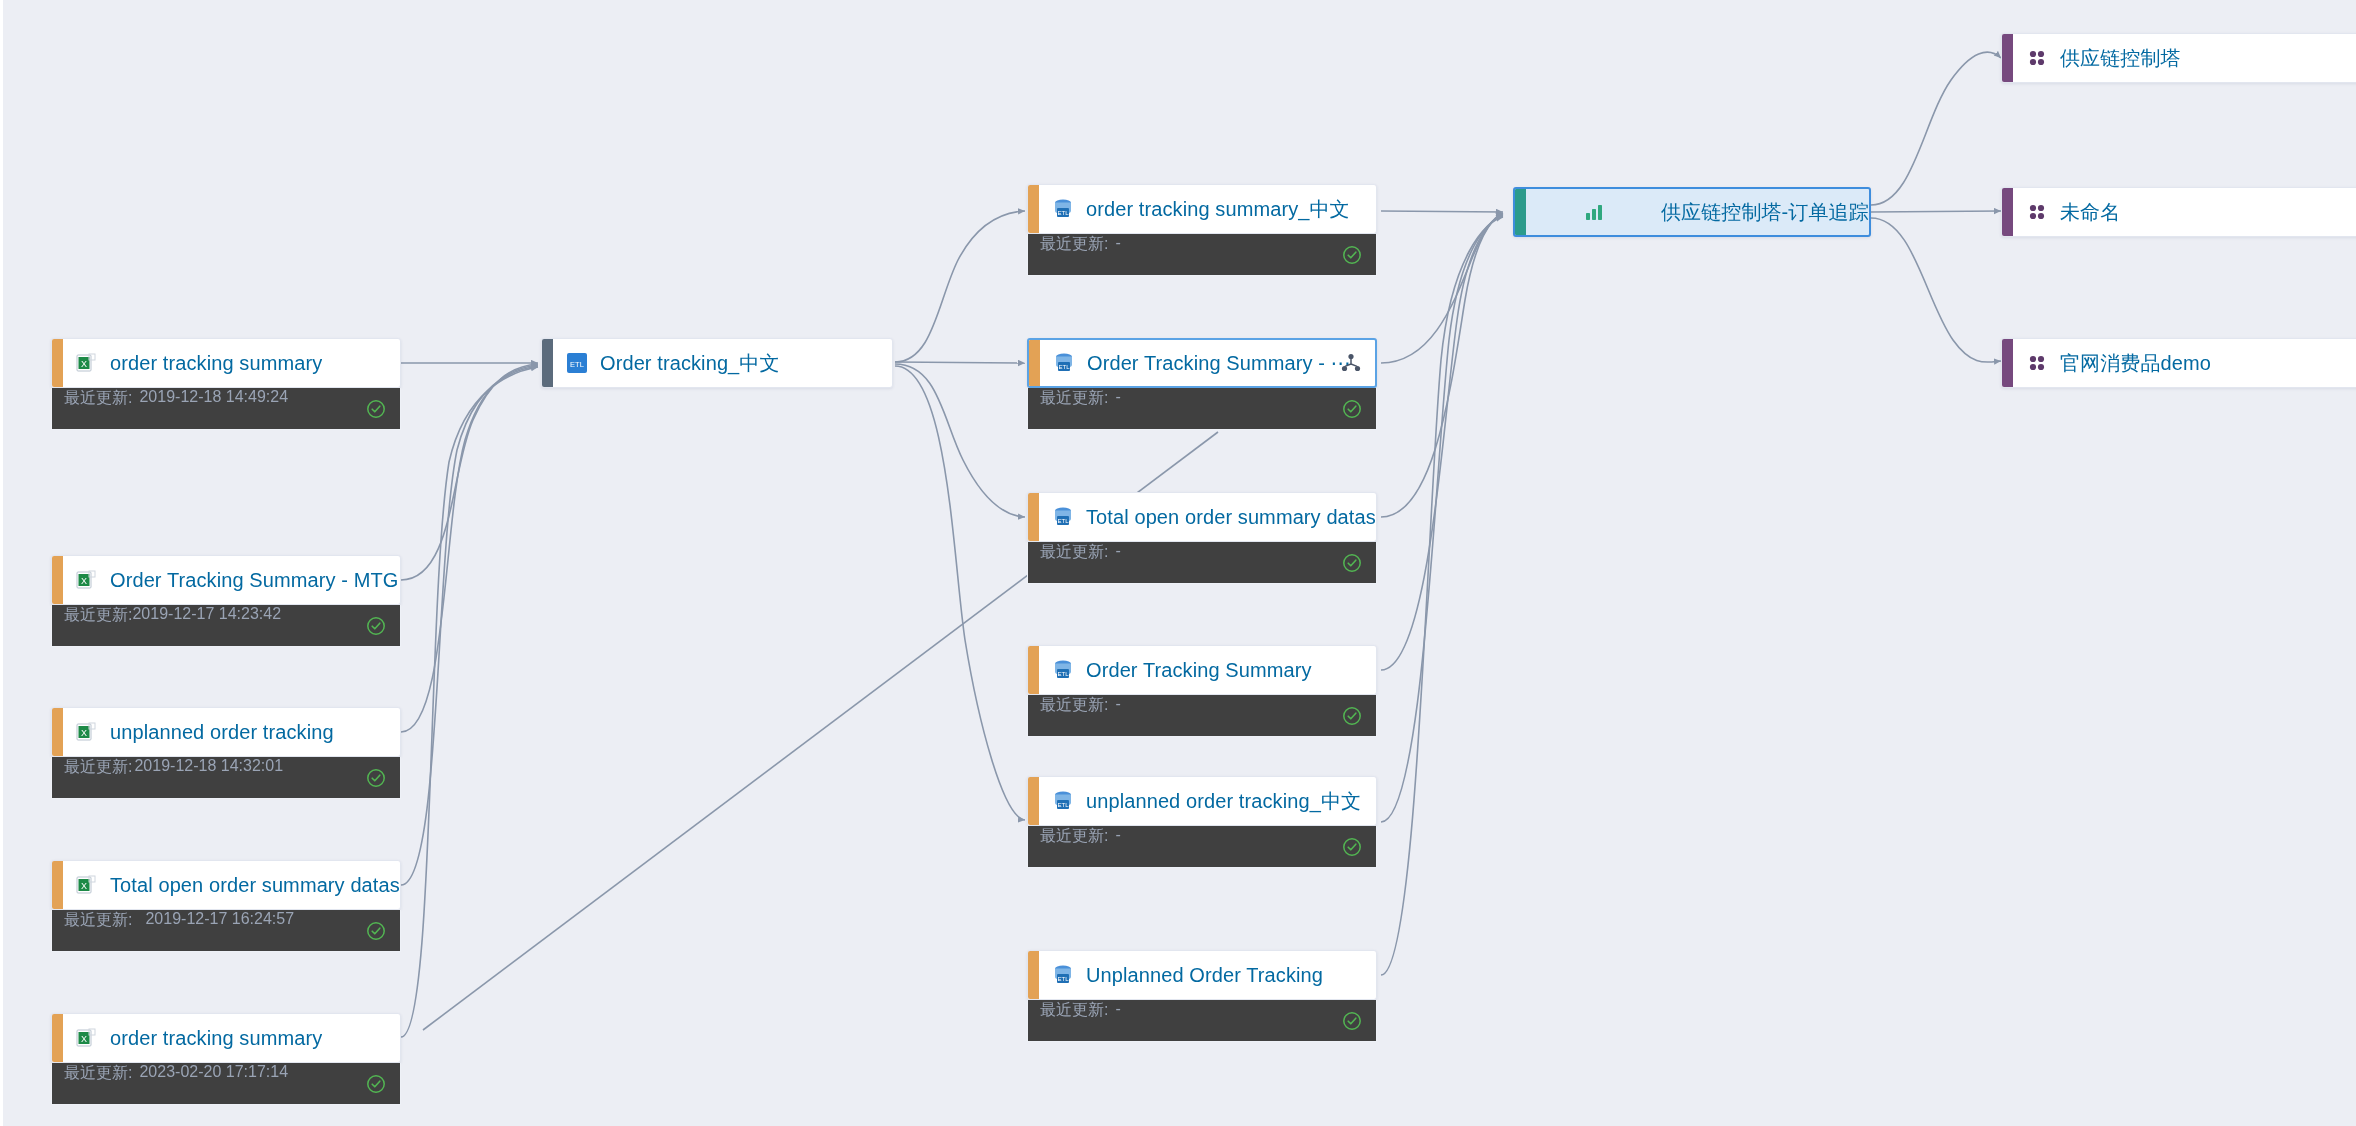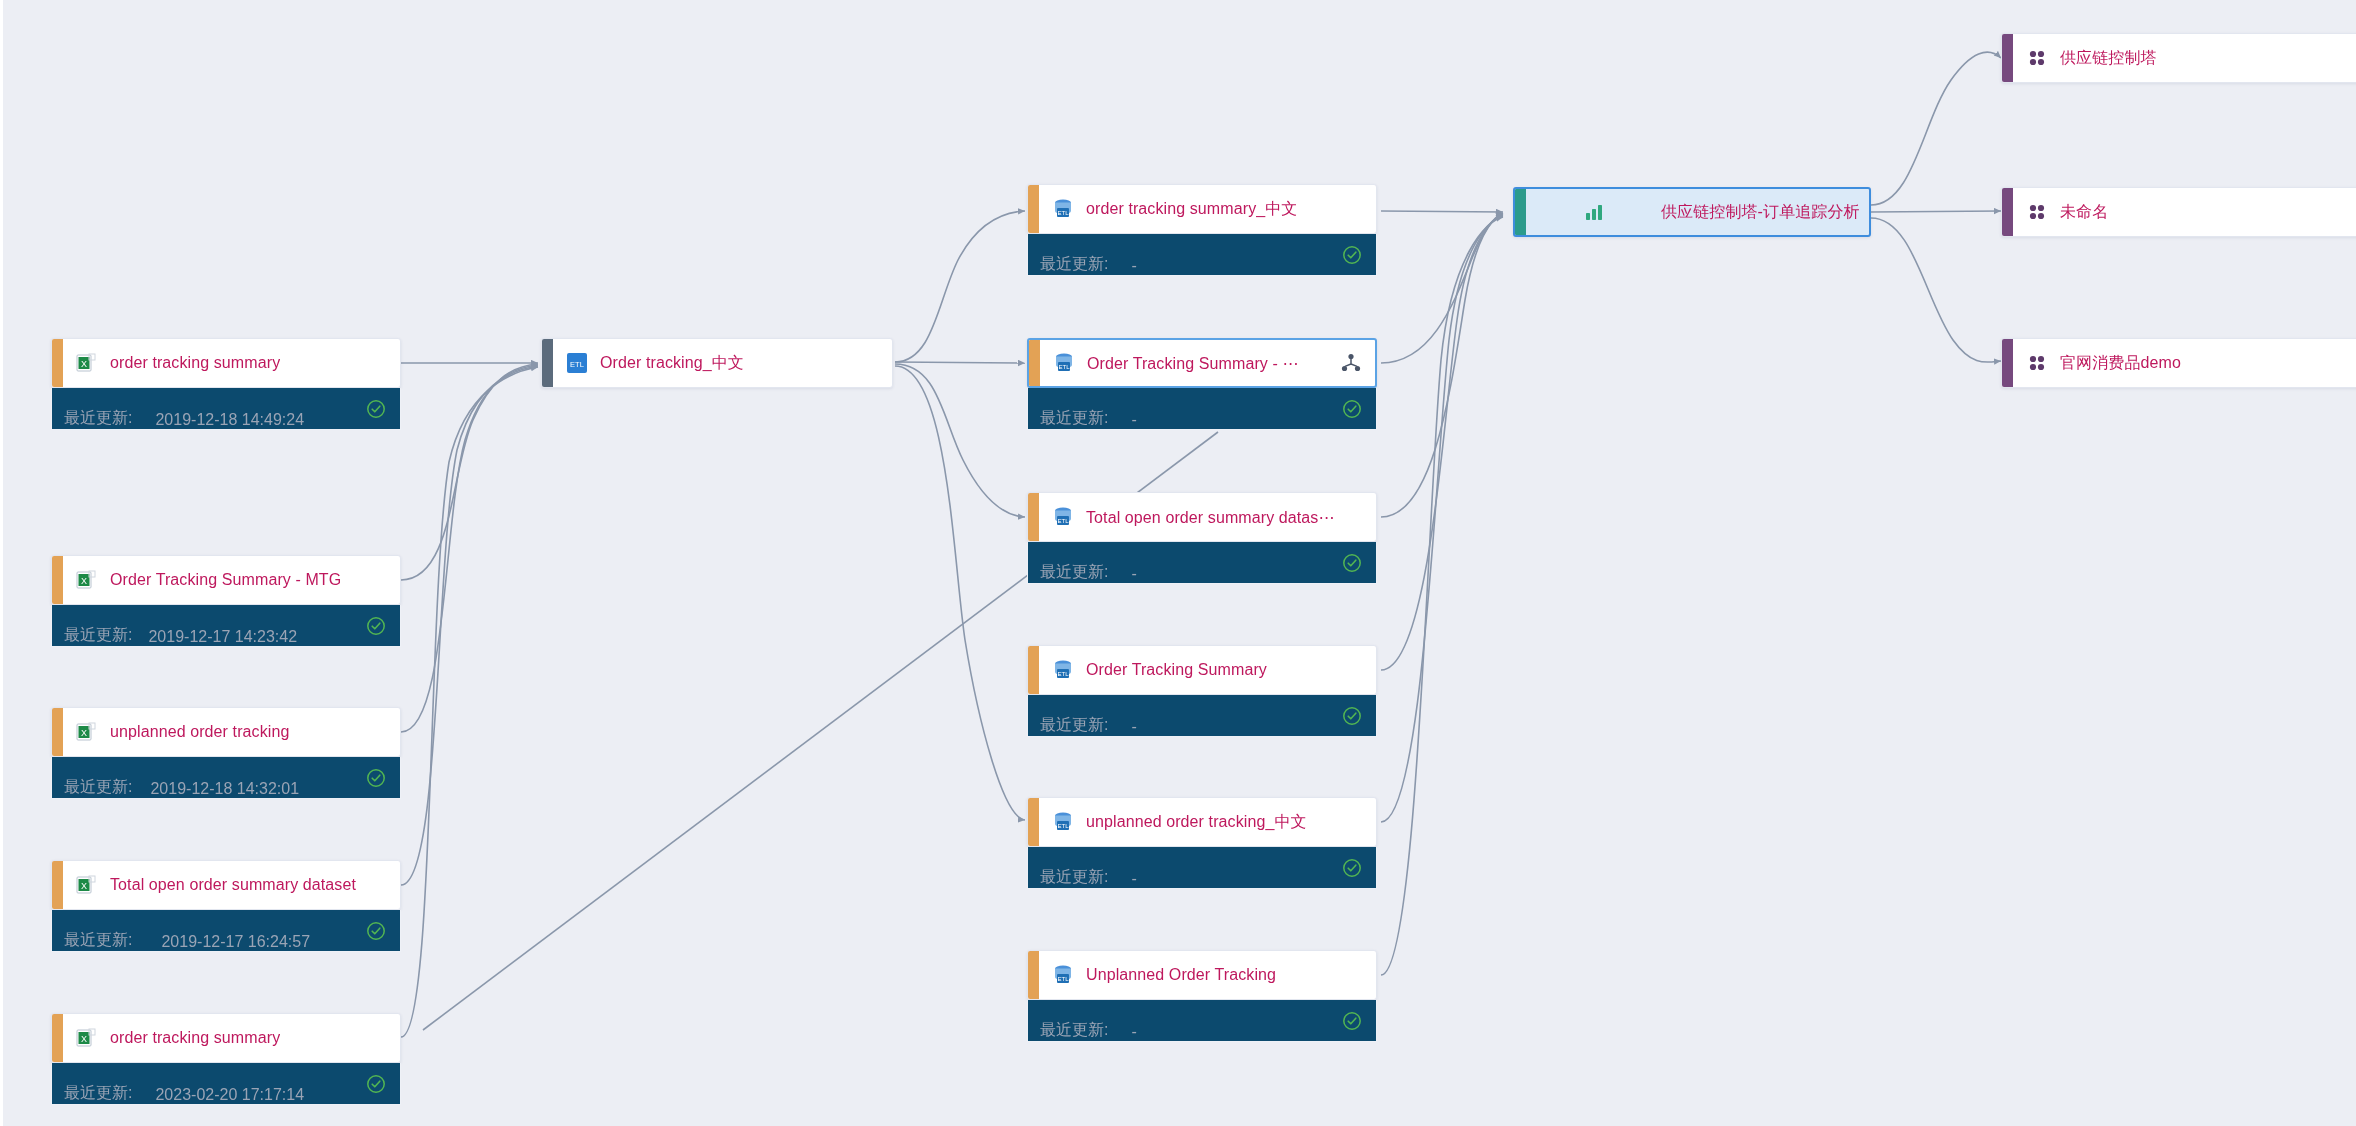--- a/index.html
+++ b/index.html
@@ -47,38 +47,37 @@
     flex: 0 0 11px;
   }
   .node-icon {
     width: 24px; height: 24px;
     margin-left: 12px;
     flex: 0 0 24px;
     display: flex; align-items: center; justify-content: center;
   }
   .node-title {
     margin-left: 11px;
-    font-size: 16px;
-    color: #be185d;
+    font-size: 20px;
+    color: #0369a1;
     white-space: nowrap;
     overflow: hidden;
     letter-spacing: 0.1px;
   }
   .node-meta {
     display: flex;
-    align-items: flex-end;
+    align-items: flex-start;
     box-sizing: border-box;
     height: 42px;
     padding-left: 12px;
     padding-right: 13px;
-    background: #0c4a6e;
+    background: #404040;
     border: 1px solid #eef1f7;
     border-top: none;
     position: relative;
-    gap: 16px;
   }
   .meta-text {
     font-size: 16px;
     color: #9aa4b5;
     white-space: nowrap;
   }
   .meta-status {
     position: absolute;
     right: 14px; top: 50%;
     transform: translateY(-50%);
@@ -364,21 +363,21 @@
     <div class="node-meta">
       <span class="meta-text">最近更新:</span>
       <span class="meta-text" style="margin-left:7px">-</span>
       <svg class="meta-status" viewBox="0 0 20 20">
         <circle cx="10" cy="10" r="8.2" fill="none" stroke="#52b552" stroke-width="1.5"></circle>
         <path d="M6.2,10.2 L8.8,12.8 L13.8,7.2" fill="none" stroke="#52b552" stroke-width="1.6" stroke-linecap="round" stroke-linejoin="round"></path>
       </svg>
     </div>
   </div>
 
-  <div class="node" style="left:1024px; top:797px; width:350px;">
+  <div class="node" style="left:1024px; top:776px; width:350px;">
     <div class="node-head">
       <div class="accent accent-orange"></div>
       <div class="node-icon">
         <svg width="24" height="24" viewBox="0 0 24 24">
           <ellipse cx="12" cy="5.5" rx="8" ry="3" fill="#4a90d9"></ellipse>
           <path d="M4,5.5 L4,14 C4,15.6 7.6,17 12,17 C16.4,17 20,15.6 20,14 L20,5.5" fill="#7fb5e6"></path>
           <rect x="6" y="11" width="12" height="9" rx="1" fill="#1f6fb5"></rect>
           <text x="12" y="18" font-size="6" fill="#ffffff" text-anchor="middle" font-family="Liberation Sans, sans-serif">ETL</text>
         </svg>
       </div>

